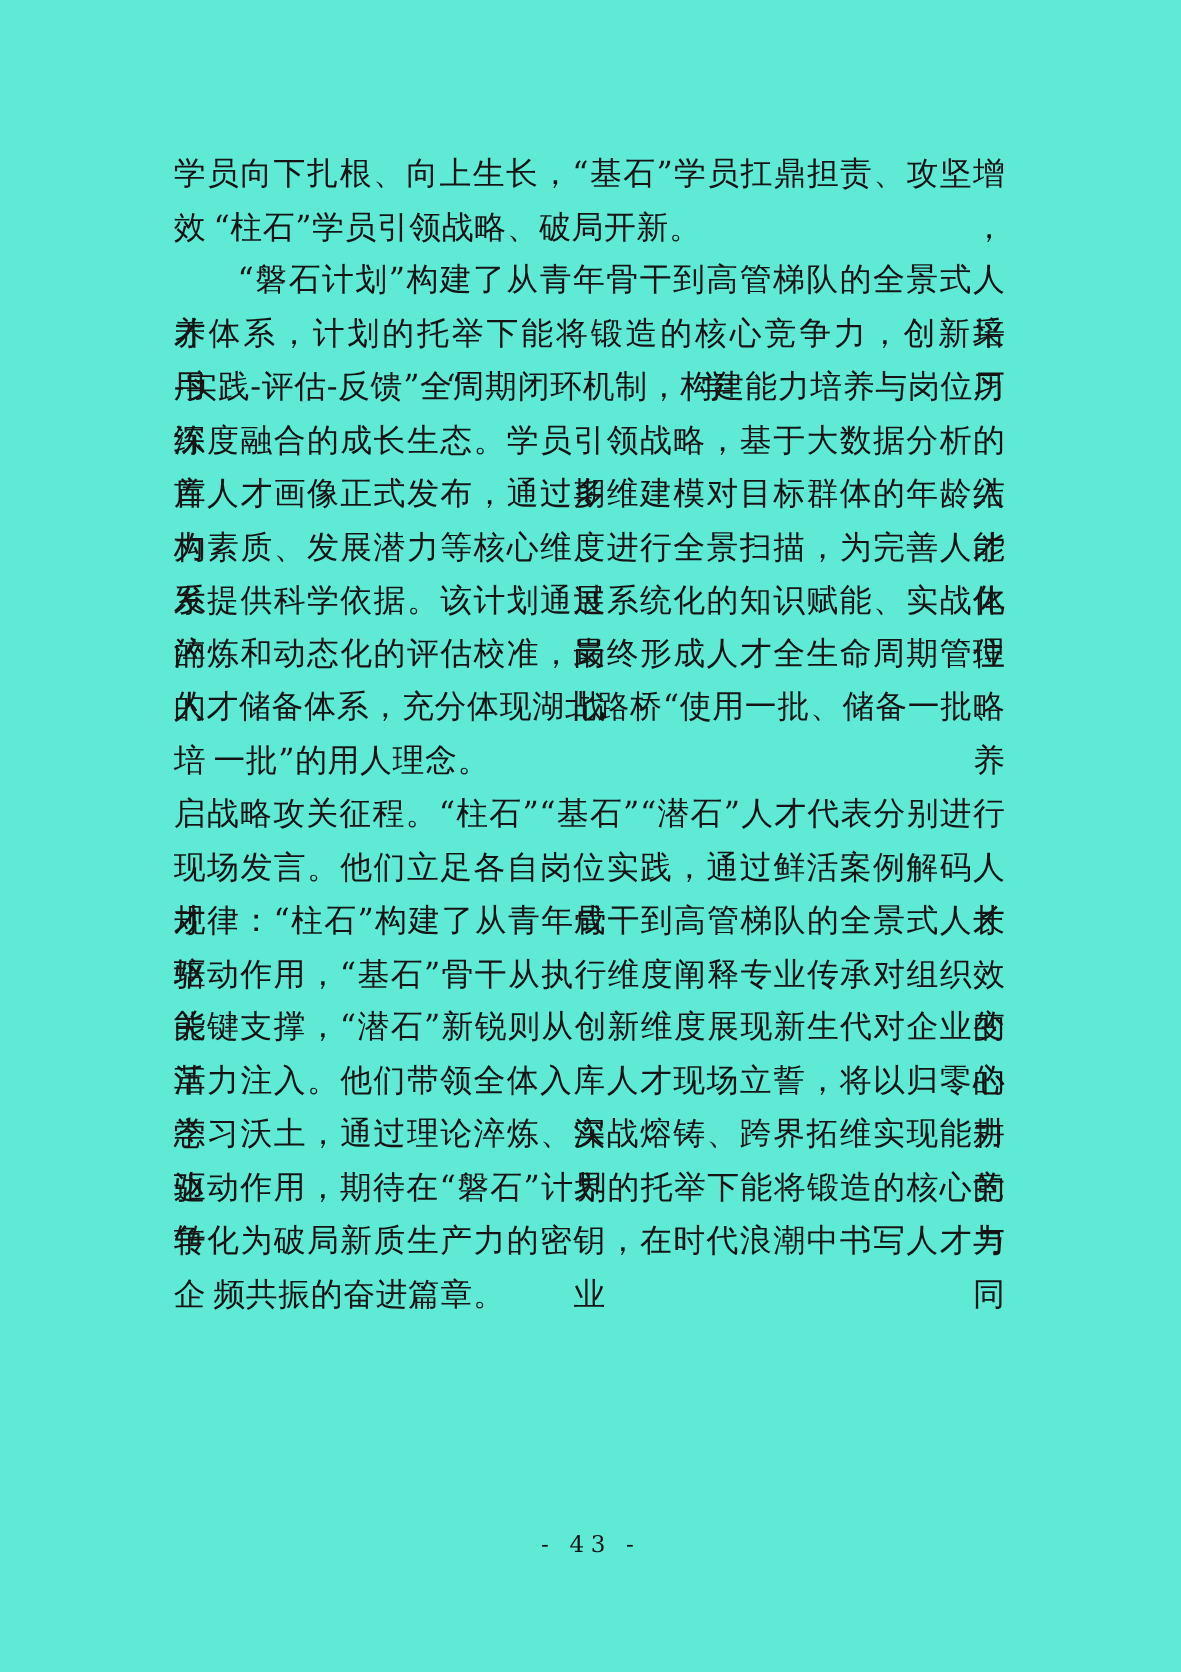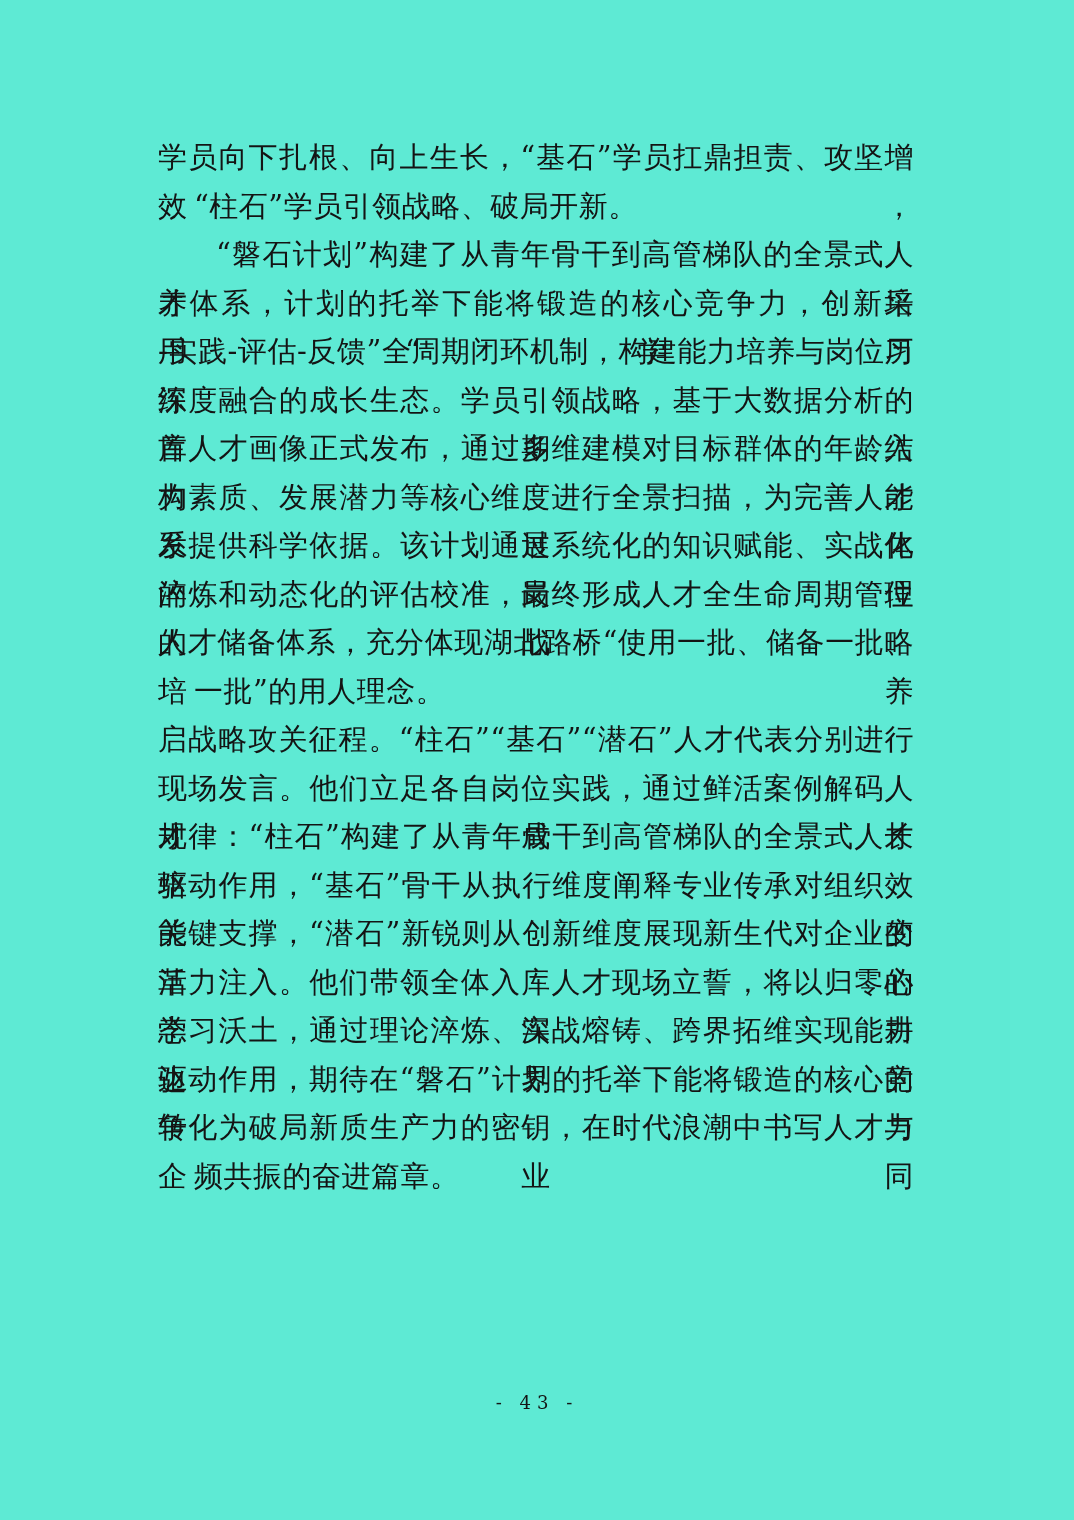--- a/index.html
+++ b/index.html
@@ -39,21 +39,21 @@
   .line.para-end {
     text-align-last: left;
     margin-left: 36px;
   }
   .page-number {
     position: absolute;
     top: 1392px;
     left: 0;
     width: 100%;
     text-align: center;
-    font-size: 18px;
+    font-size: 21px;
     letter-spacing: 6px;
     color: #141414;
   }
 </style>
 </head>
 <body>
 
 <div class="page">
   <div class="text-block">
 

